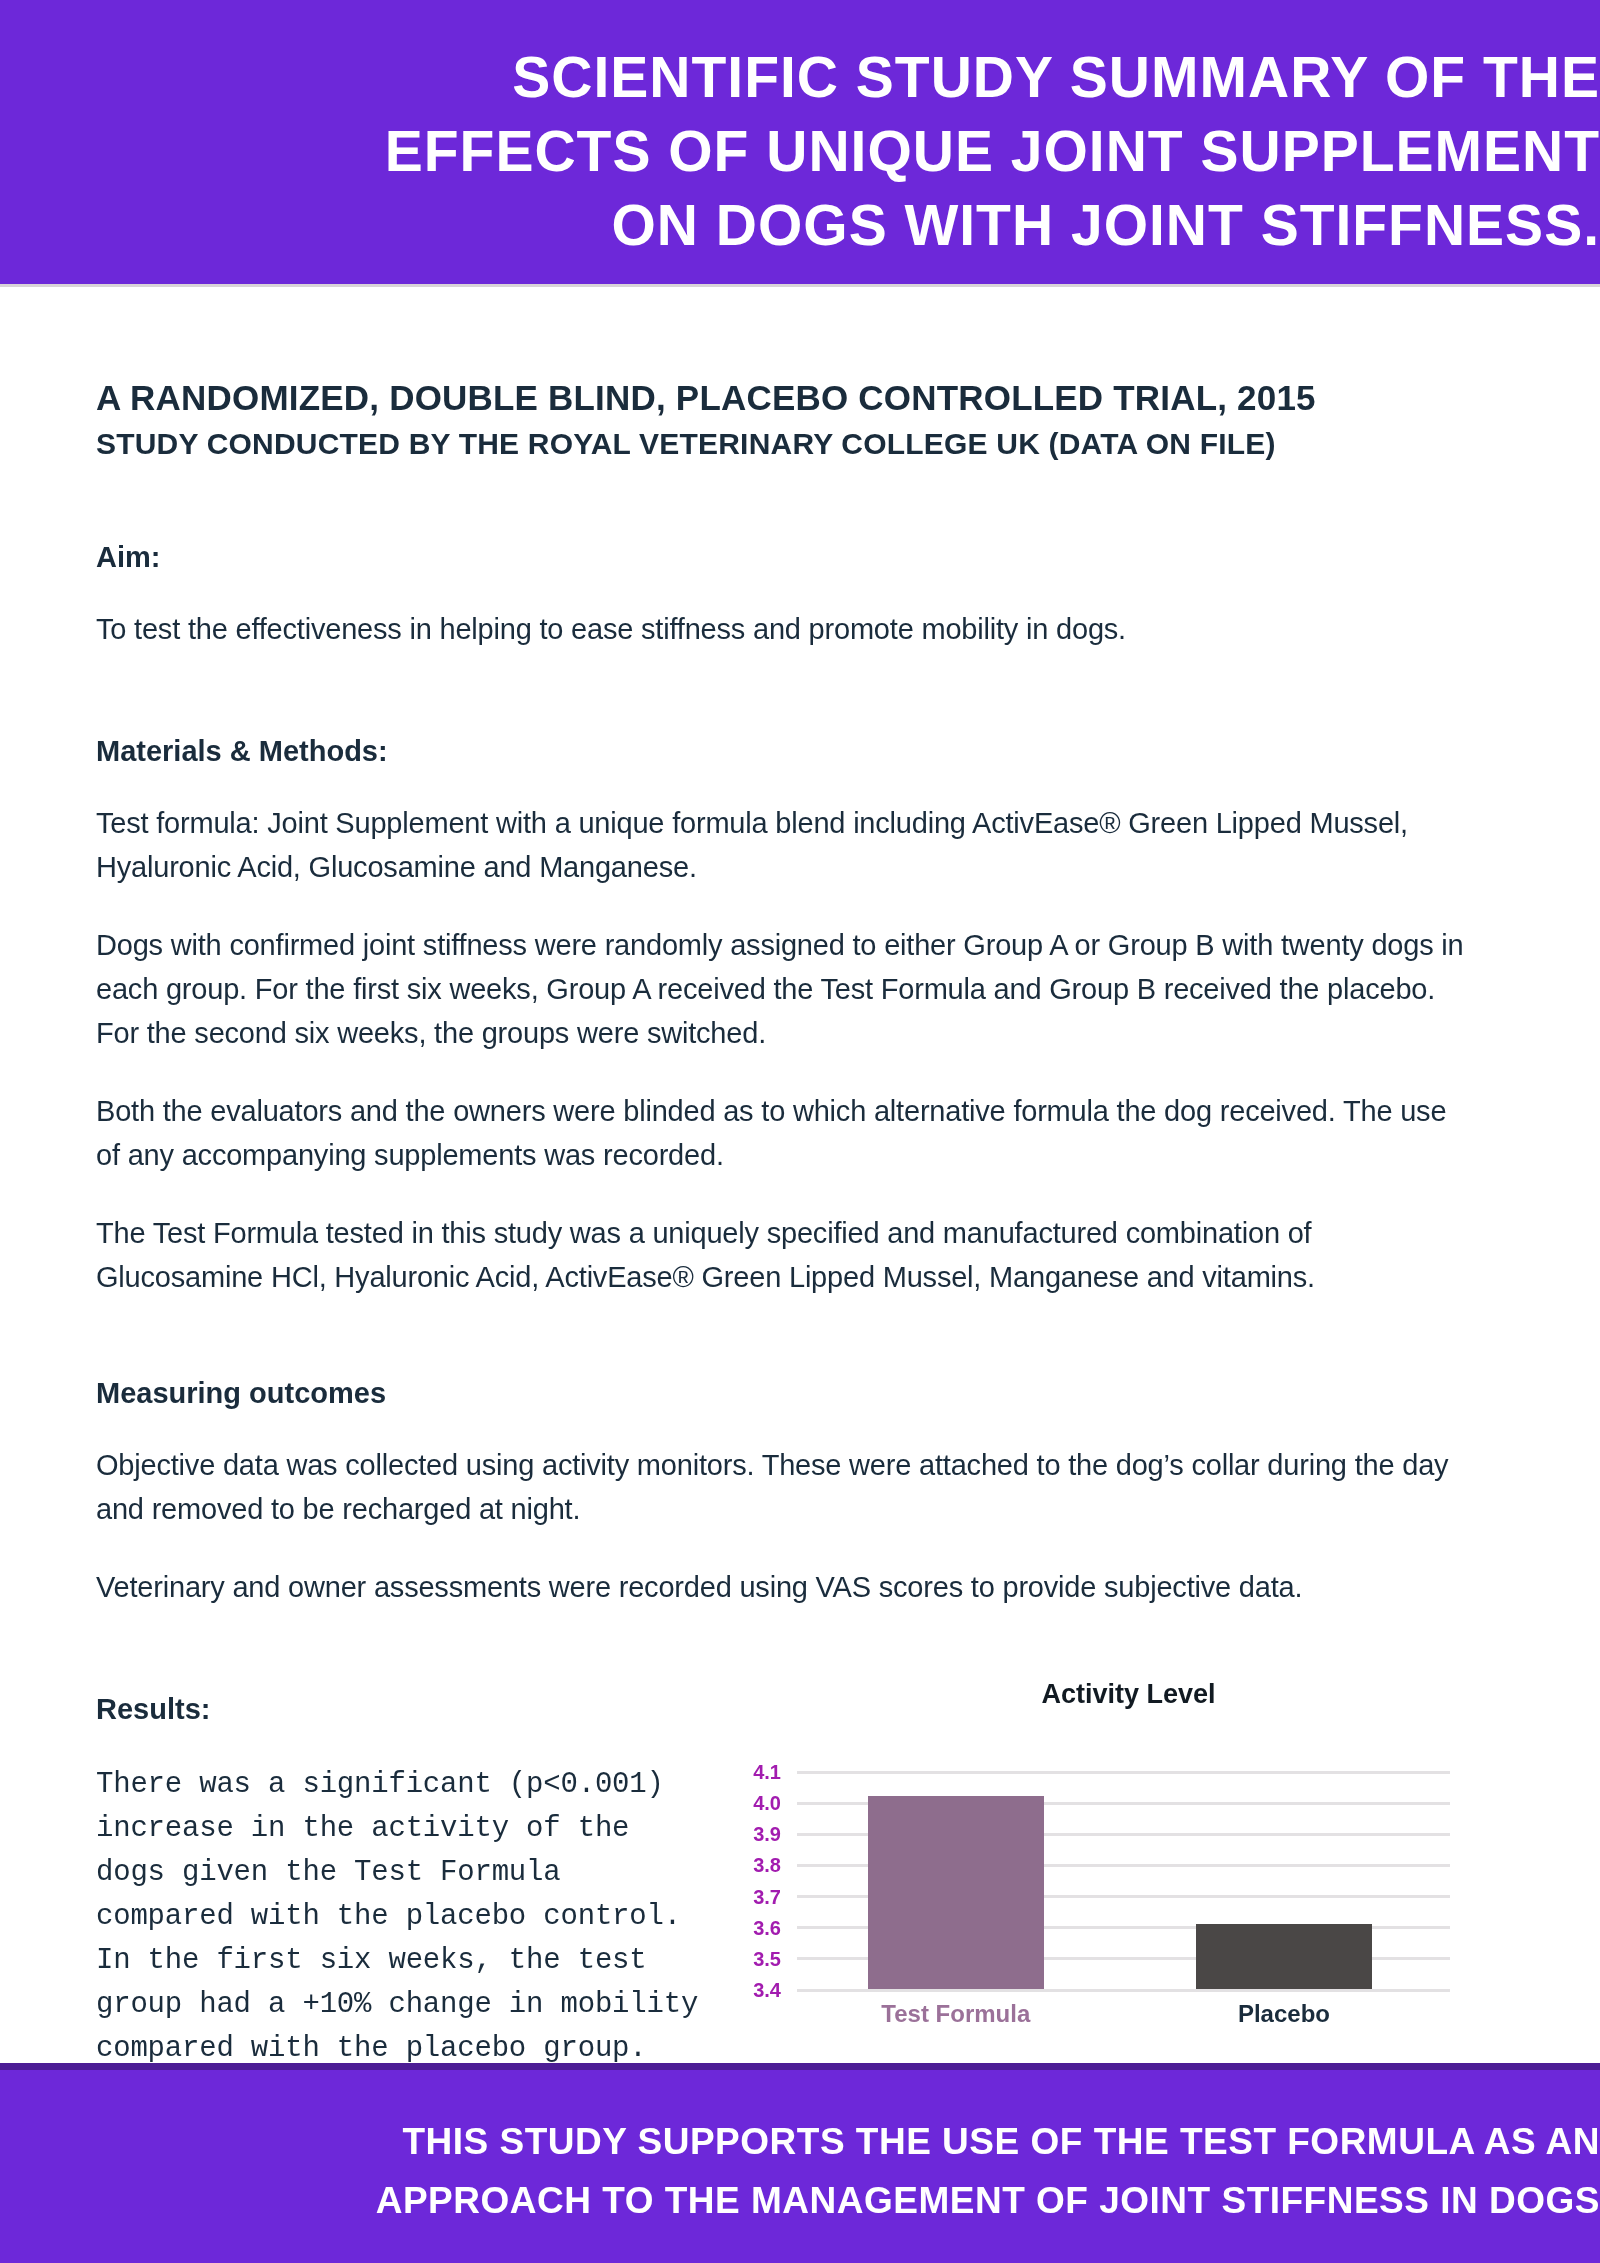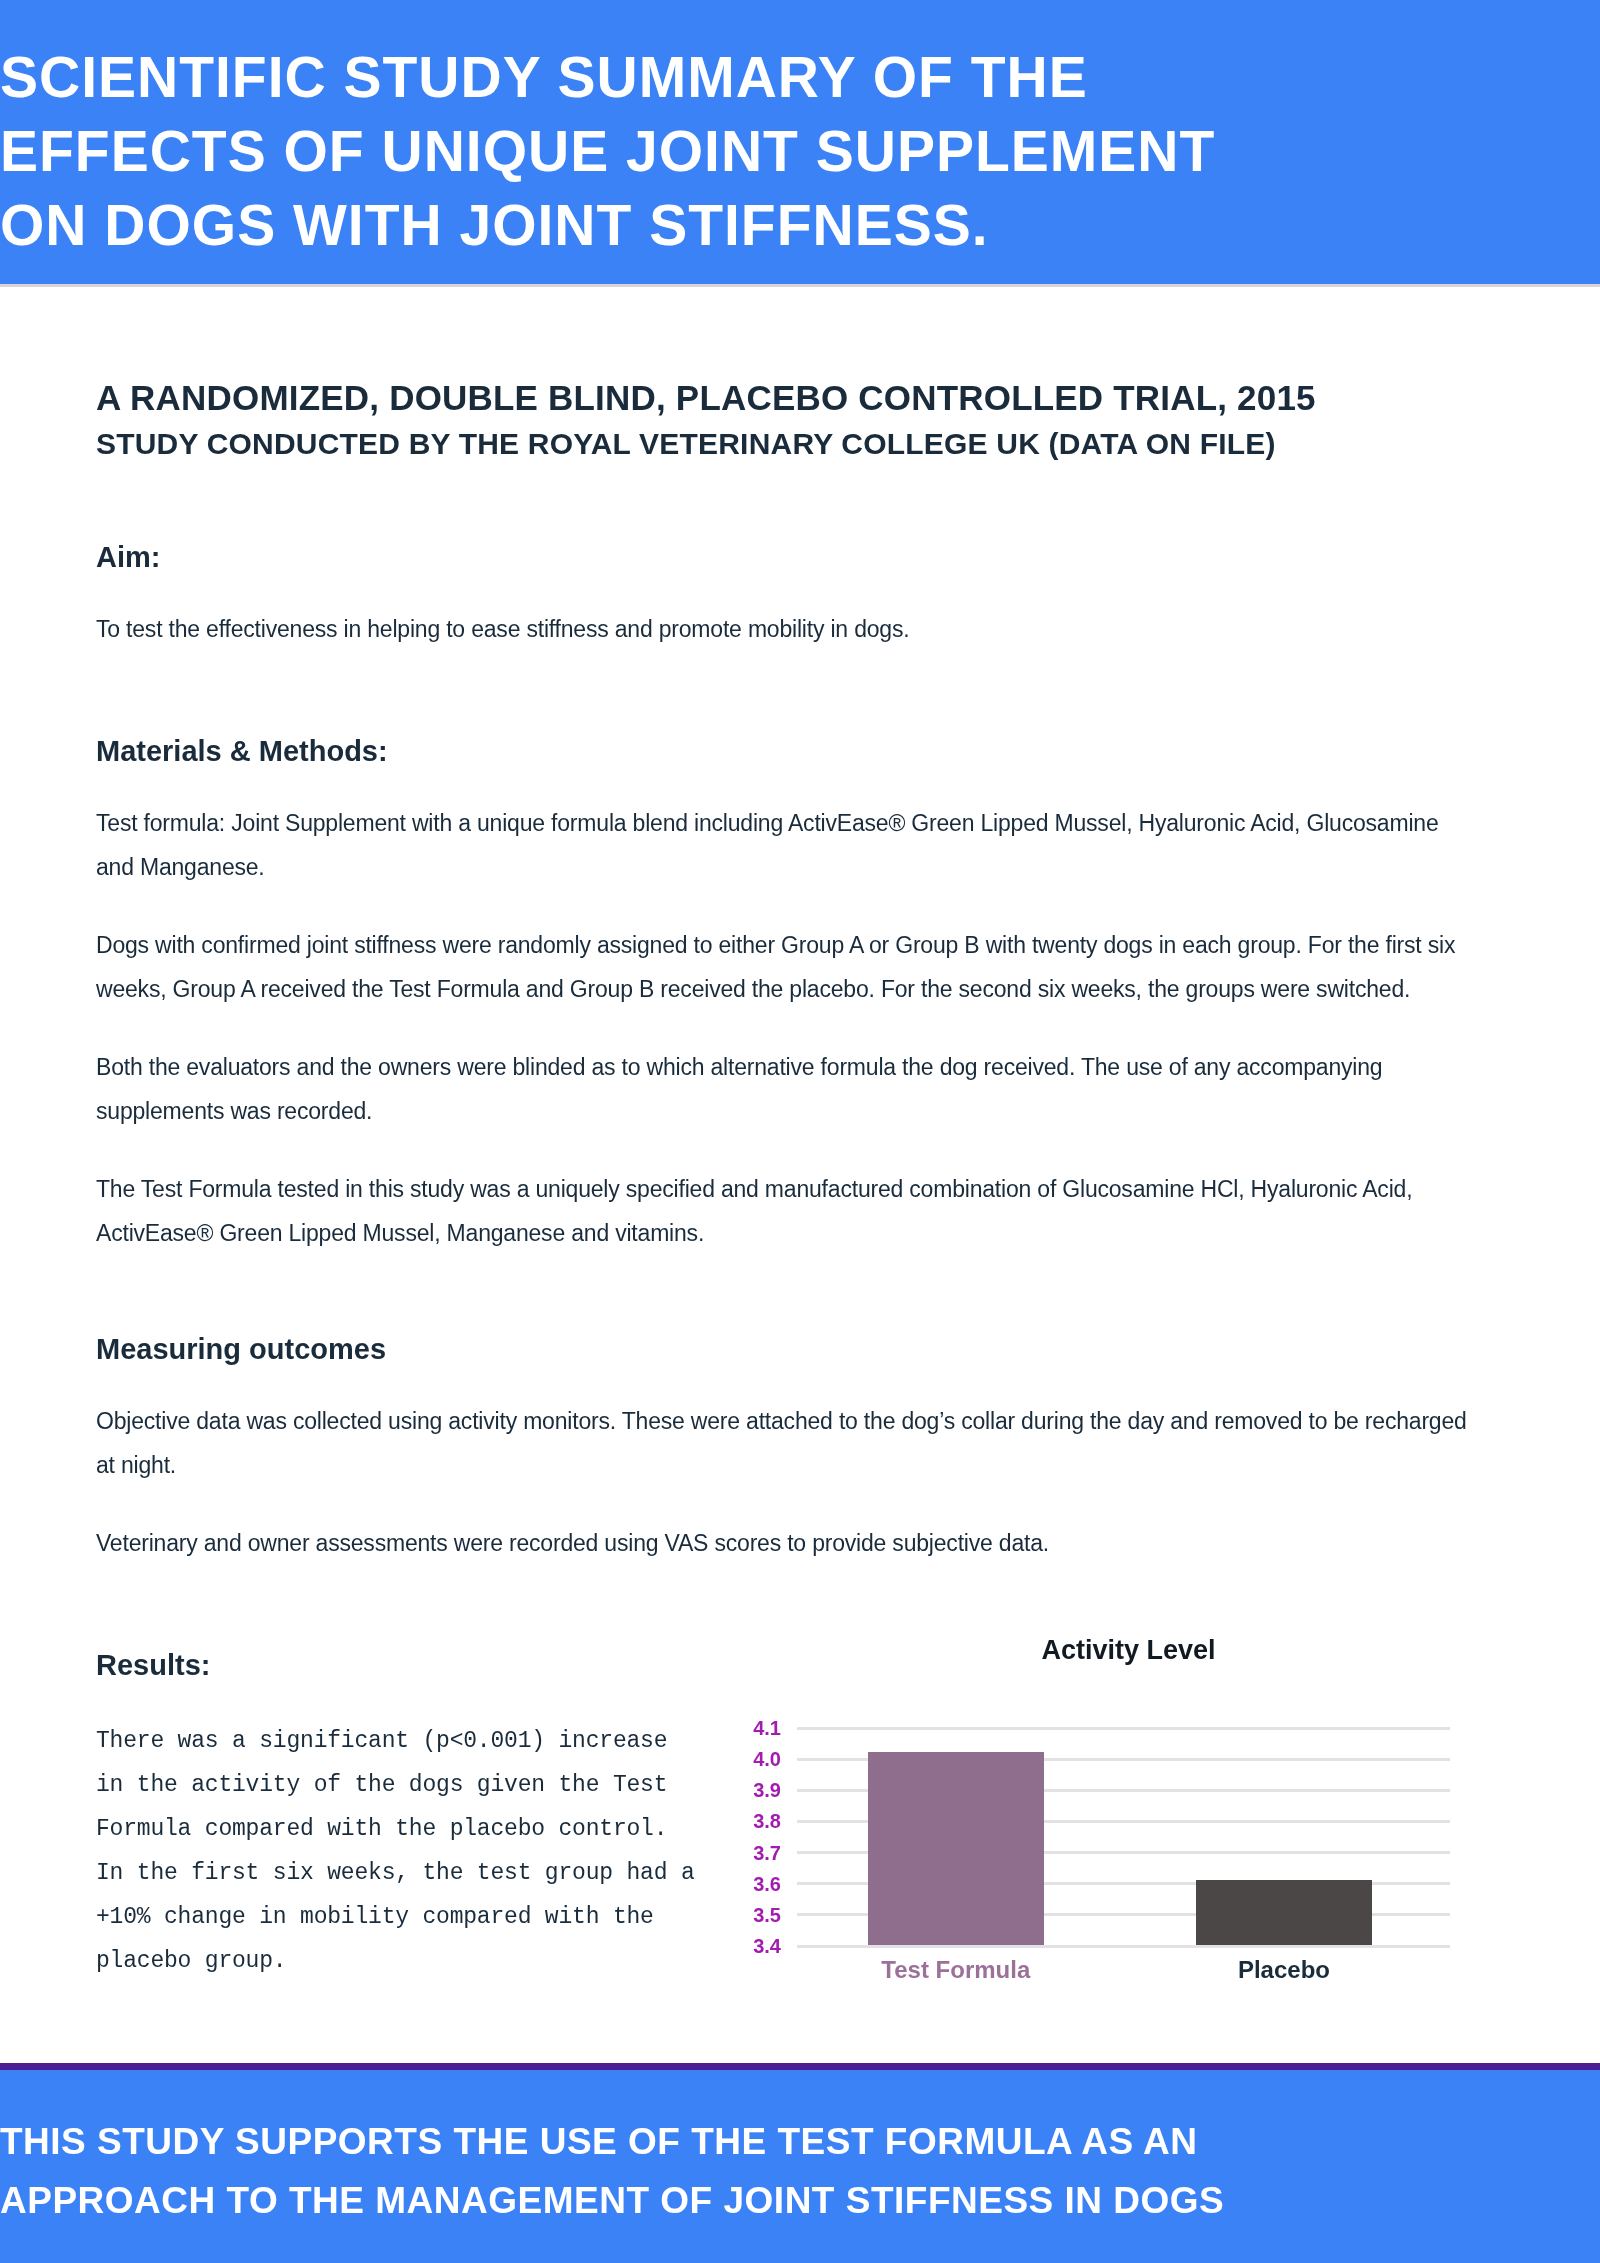--- a/index.html
+++ b/index.html
@@ -4,21 +4,21 @@
 <style>
   * { margin:0; padding:0; box-sizing:border-box; }
   html,body { background:#ffffff; }
   body {
     width:1600px; height:2263px; position:relative; overflow:hidden;
     font-family:"Liberation Sans", sans-serif;
     color:#1a2c3c;
   }
   
   .banner {
-    background:#3b82f6; color:#ffffff; text-align:left; font-weight:700;
+    background:#6d28d9; color:#ffffff; text-align:right; font-weight:700;
     width:100%;
   }
   .banner .line { display:block; }
   .header-banner {
     height:287px; padding-top:40px;
     font-size:57px; line-height:74px; letter-spacing:1px;
     border-bottom:3px solid #d9d3d8;
   }
   .footer-banner {
     position:absolute; left:0; bottom:0; height:200px; padding-top:42px;
@@ -30,21 +30,21 @@
   .study-title {
     margin-top:90px; font-size:35px; font-weight:700; line-height:42px; letter-spacing:0.2px;
   }
   .study-subtitle {
     margin-top:6px; font-size:30px; font-weight:700; line-height:38px; letter-spacing:0.2px;
   }
   .section-heading {
     font-size:29px; font-weight:700; line-height:44px;
   }
   .para {
-    font-size:23px; font-weight:400; line-height:44px; letter-spacing:-0.2px;
+    font-size:29px; font-weight:400; line-height:44px; letter-spacing:-0.2px;
     max-width:1372px;
   }
   .mt-72 { margin-top:72px; }
   .mt-78 { margin-top:78px; }
   .mt-28 { margin-top:28px; }
   .mt-34 { margin-top:34px; }
   
   .results-row { display:flex; margin-top:70px; }
   .results-col { width:625px; flex:0 0 auto; }
   .results-col .section-heading { margin-top:8px; }

